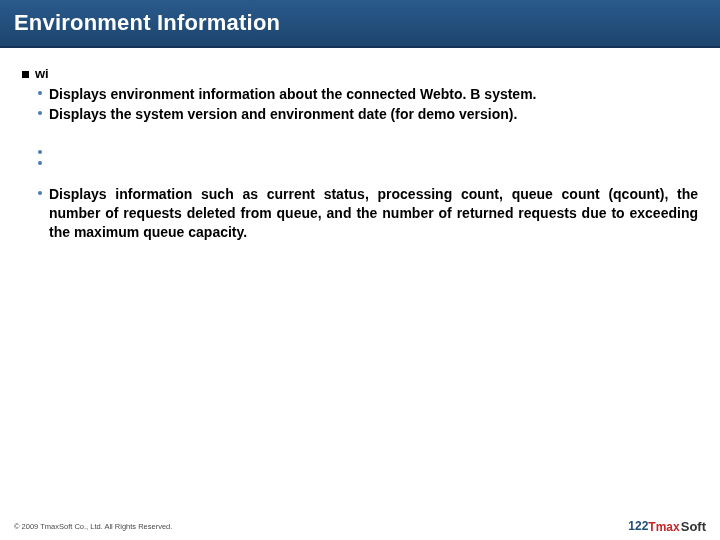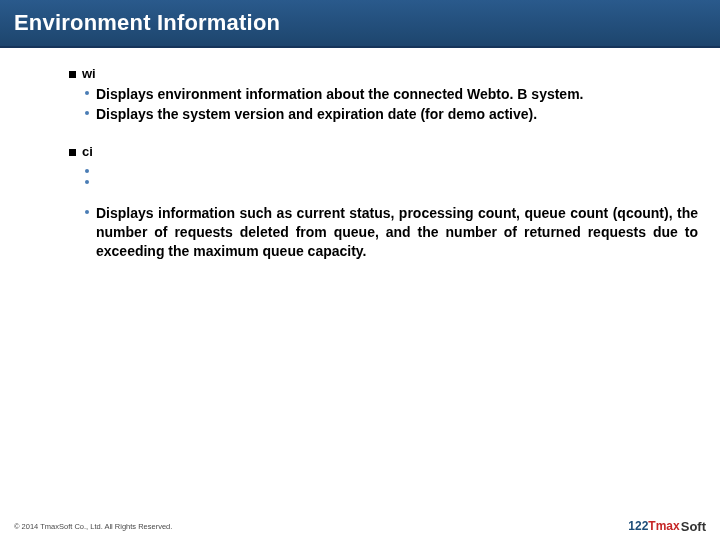--- a/index.html
+++ b/index.html
@@ -1,32 +1,32 @@
 <!DOCTYPE html>
 <html><head>
 <meta charset="utf-8">
 <style>
   * { margin: 0; padding: 0; box-sizing: border-box; }
   html, body { width: 720px; height: 540px; font-family: Arial, Helvetica, sans-serif; background: #fff; }
   .slide { width: 720px; height: 540px; display: flex; flex-direction: column; }
   .titlebar { background: #1f4e79; background: linear-gradient(to bottom, #2a5a8c 0%, #1d456d 100%); height: 48px; display: flex; align-items: center; padding: 0 14px; border-bottom: 2px solid #16345a; }
   .titlebar h1 { color: #fff; font-size: 22px; font-weight: bold; letter-spacing: 0.2px; }
-  .body { flex: 1; padding: 18px 22px 0 22px; color: #000; margin-left: 47px; }
+  .body { flex: 1; padding: 18px 22px 0 22px; color: #000; }
   .section { margin-bottom: 20px; }
   .sect-head { display: flex; align-items: flex-start; margin-bottom: 4px; }
   .sq-bullet { width: 7px; height: 7px; background: #000; margin-right: 6px; margin-top: 5px; flex: 0 0 auto; }
   .sect-title { font-size: 13px; font-weight: bold; }
   .sub-list { padding-left: 16px; }
   .sub-item { display: flex; align-items: flex-start; margin-bottom: 1px; }
   .dot-bullet { width: 4px; height: 4px; background: #4a7db5; border-radius: 50%; margin-right: 7px; margin-top: 6px; flex: 0 0 auto; }
   .sub-text { font-size: 14px; font-weight: bold; line-height: 1.35; text-align: justify; }
   .footer { height: 22px; display: flex; align-items: center; justify-content: space-between; padding: 0 14px 6px 14px; }
   .copyright { font-size: 7.5px; color: #4a4a4a; }
   .pagenum { font-size: 12px; font-weight: bold; color: #1f4e79; text-align: right; flex: 1; }
-  .logo { font-size: 10px; font-weight: bold; color: #c62828; display: flex; align-items: center; }
+  .logo { font-size: 10px; font-weight: bold; color: #c62828; display: flex; align-items: flex-end; }
   .logo .t { color: #c62828; font-size: 12px; }
   .logo .soft { color: #333; font-size: 13px; margin-left: 1px; }
 </style>
 </head>
 <body>
 
 <div class="slide">
 
   <div class="titlebar">
     <h1>Environment Information</h1>
@@ -39,30 +39,26 @@
         <span class="sq-bullet"></span>
         <span class="sect-title">wi</span>
       </div>
       <div class="sub-list">
         <div class="sub-item">
           <span class="dot-bullet"></span>
           <span class="sub-text">Displays environment information about the connected Webto. B system.</span>
         </div>
         <div class="sub-item">
           <span class="dot-bullet"></span>
-          <span class="sub-text">Displays the system version and expiration date (for demo active).</span>
+          <span class="sub-text">Displays the system version and environment date (for demo version).</span>
         </div>
       </div>
     </div>
 
     <div class="section">
-      <div class="sect-head">
-        <span class="sq-bullet"></span>
-        <span class="sect-title">ci</span>
-      </div>
       <div class="sub-list">
         <div class="sub-item">
           <span class="dot-bullet"></span>
         </div>
         <div class="sub-item">
           <span class="dot-bullet"></span>
         </div>
       </div>
     </div>
 
@@ -71,21 +67,21 @@
         <div class="sub-item">
           <span class="dot-bullet"></span>
           <span class="sub-text">Displays information such as current status, processing count, queue count (qcount), the number of requests deleted from queue, and the number of returned requests due to exceeding the maximum queue capacity.</span>
         </div>
       </div>
     </div>
 
   </div>
 
   <div class="footer">
-    <span class="copyright">© 2014 TmaxSoft Co., Ltd. All Rights Reserved.</span>
+    <span class="copyright">© 2009 TmaxSoft Co., Ltd. All Rights Reserved.</span>
     <span class="pagenum">122</span>
     <span class="logo">
       <span class="t">Tmax</span>
         <span class="soft">Soft</span>
     </span>
   </div>
 
 </div>
 
 </body></html>

